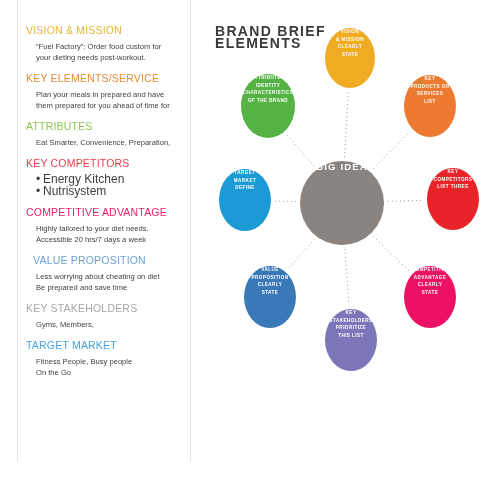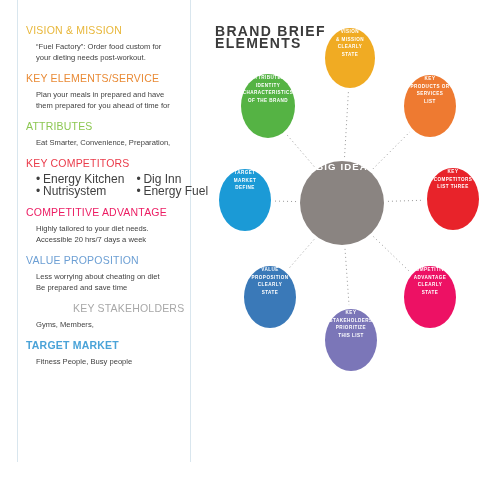--- a/index.html
+++ b/index.html
@@ -164,50 +164,47 @@
           <div>Eat Smarter, Convenience, Preparation,</div>
         </div>
       </div>
       <div class="section">
         <div class="sec-head" style="color: rgb(234, 59, 74);">KEY COMPETITORS</div>
         <div class="comp-cols">
           <ul>
             <li>Energy Kitchen</li>
             <li>Nutrisystem</li>
           </ul>
-          <ul>
-            <li>Dig Inn</li>
-            <li>Energy Fuel</li>
-          </ul>
         </div>
       </div>
       <div class="section">
         <div class="sec-head" style="color: rgb(236, 29, 99);">COMPETITIVE ADVANTAGE</div>
         <div class="sec-body">
           <div>Highly tailored to your diet needs.</div>
           <div>Accessible 20 hrs/7 days a week</div>
         </div>
       </div>
       <div class="section">
-        <div class="sec-head" style="color: rgb(108, 159, 212);">VALUE PROPOSITION</div>
+        <div class="sec-head" style="color: rgb(108, 159, 212); margin-left: 7px;">VALUE PROPOSITION</div>
         <div class="sec-body">
           <div>Less worrying about cheating on diet</div>
           <div>Be prepared and save time</div>
         </div>
       </div>
       <div class="section">
-        <div class="sec-head" style="color: rgb(168, 168, 168); margin-left: 47px;">KEY STAKEHOLDERS</div>
+        <div class="sec-head" style="color: rgb(168, 168, 168);">KEY STAKEHOLDERS</div>
         <div class="sec-body">
           <div>Gyms, Members,</div>
         </div>
       </div>
       <div class="section">
-        <div class="sec-head" style="color: rgb(74, 163, 216); font-weight: bold;">TARGET MARKET</div>
+        <div class="sec-head" style="color: rgb(74, 163, 216);">TARGET MARKET</div>
         <div class="sec-body">
           <div>Fitness People, Busy people</div>
+          <div>On the Go</div>
         </div>
       </div>
     </div>
 
   <div id="right-panel">
     <div id="brand-brief-title">BRAND BRIEF
 ELEMENTS</div>
     <div id="diagram">
       <svg id="spokes" viewBox="0 0 305 495" width="305" height="495">
           <line x1="154.53407710576082" y1="157.06985245808522" x2="158.40242965071602" y2="91.94836992228483" stroke="#9a9a9a" stroke-width="1" stroke-dasharray="1,3"></line>

